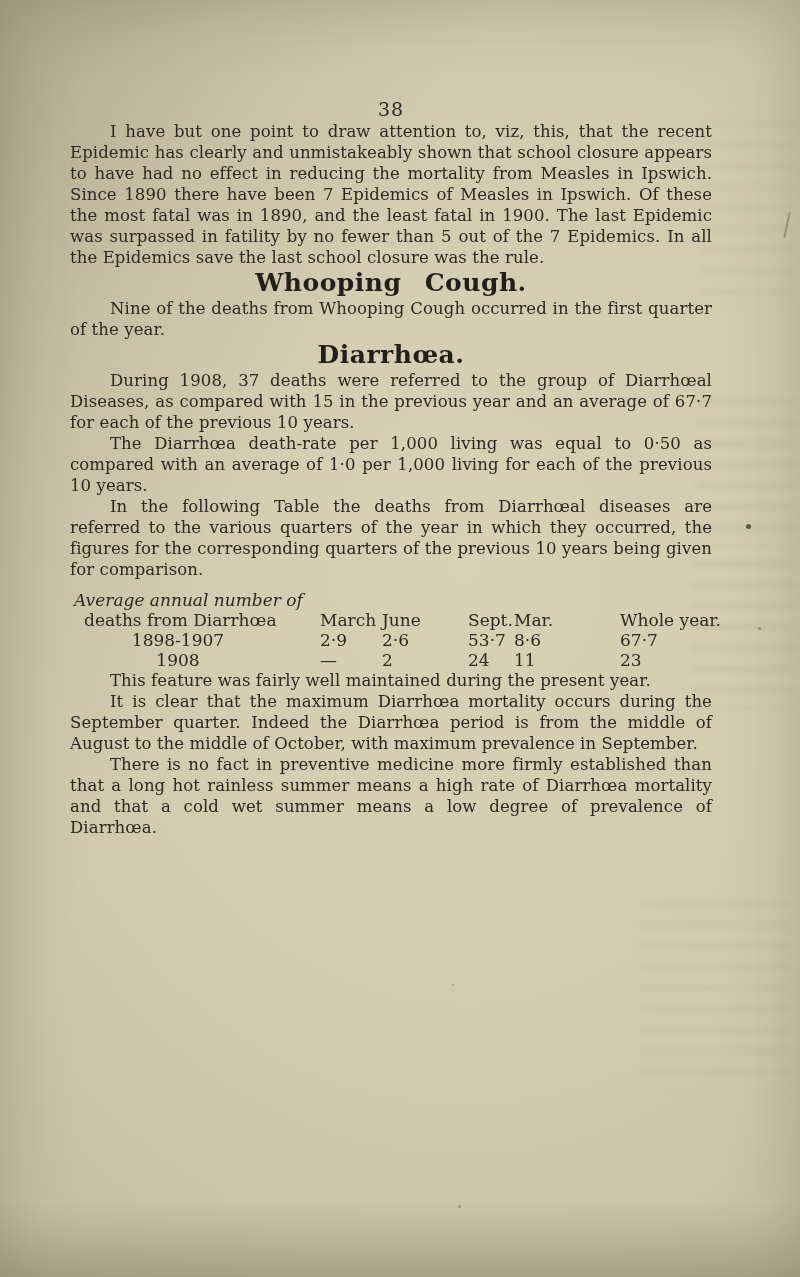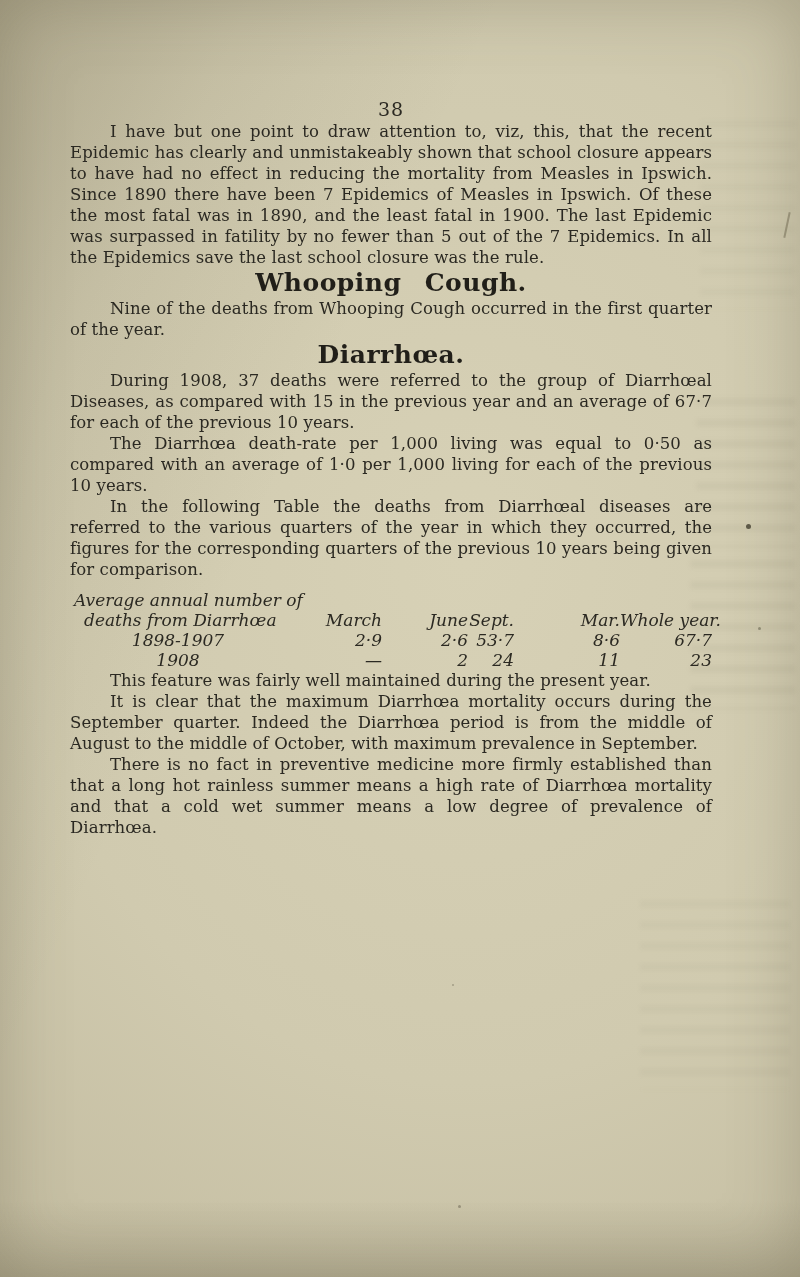--- a/index.html
+++ b/index.html
@@ -65,28 +65,28 @@
   }
   .mt-h-wc { margin-top: 29px; }
   .mt-h-d  { margin-top: 26px; }
 
   .mort-table {
     margin-top: 10px;
     font-size: 17px;
     line-height: 20px;
   }
   .tbl-caption1 { padding-left: 4px; font-style: italic; }
-  .trow { display: flex; font-style: italic; }
+  .trow { display: flex; }
   .tlabel {
     width: 250px;
     box-sizing: border-box;
   }
   .thead .tlabel { padding-left: 14px; }
   .tdata .tlabel { text-align: center; padding-right: 34px; }
-  .tc { text-align: right; white-space: nowrap; }
+  .tc { text-align: left; white-space: nowrap; }
   .tc1 { width: 62px; }
   .tc2 { width: 86px; }
   .tc3 { width: 46px; }
   .tc4 { width: 106px; }
   .tc5 { width: 92px; }
 
   
   .bleed {
     position: absolute;
     pointer-events: none;

